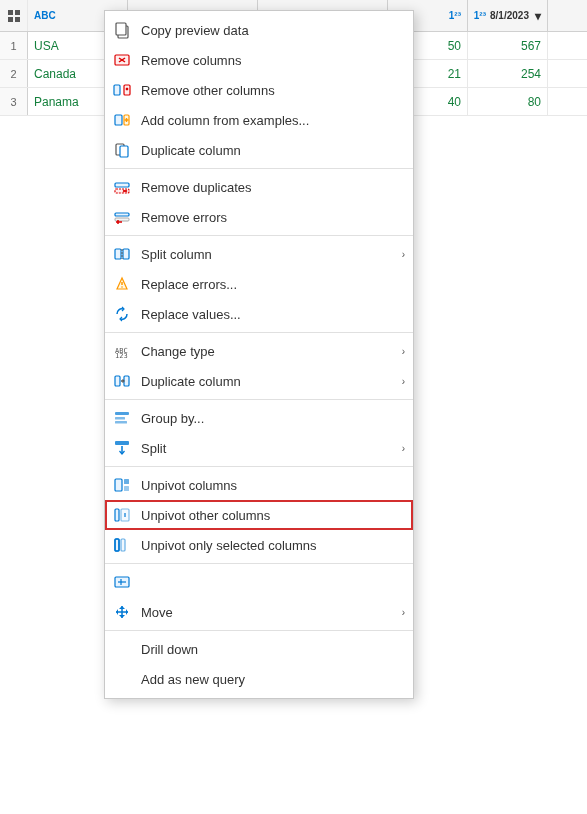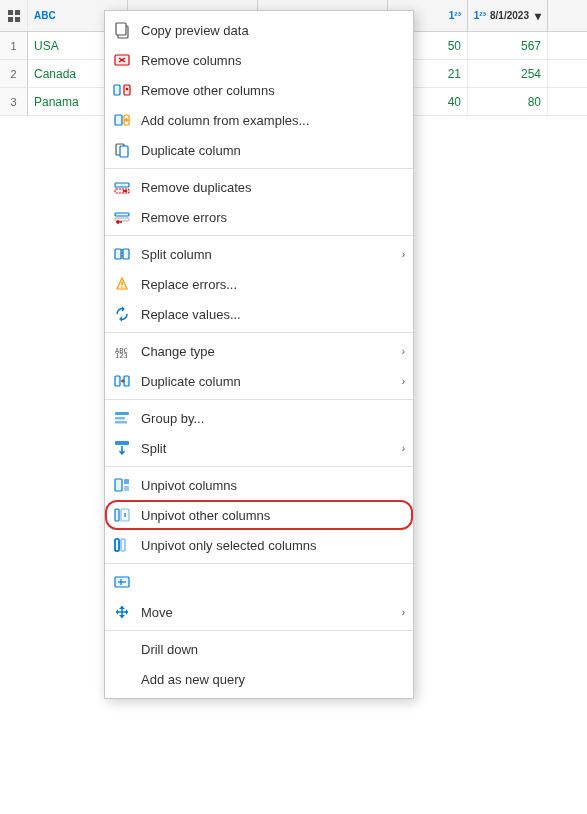--- a/index.html
+++ b/index.html
@@ -128,21 +128,20 @@
       position: relative;
       gap: 8px;
       color: #333;
     }
 
     .menu-item.highlighted {
       background: white;
       outline: 2px solid #d32f2f;
       outline-offset: -2px;
       z-index: 1;
-      border-radius: 12px;
     }
 
     .menu-item .icon {
       width: 22px;
       height: 22px;
       display: flex;
       align-items: center;
       justify-content: center;
       flex-shrink: 0;
       font-size: 14px;

